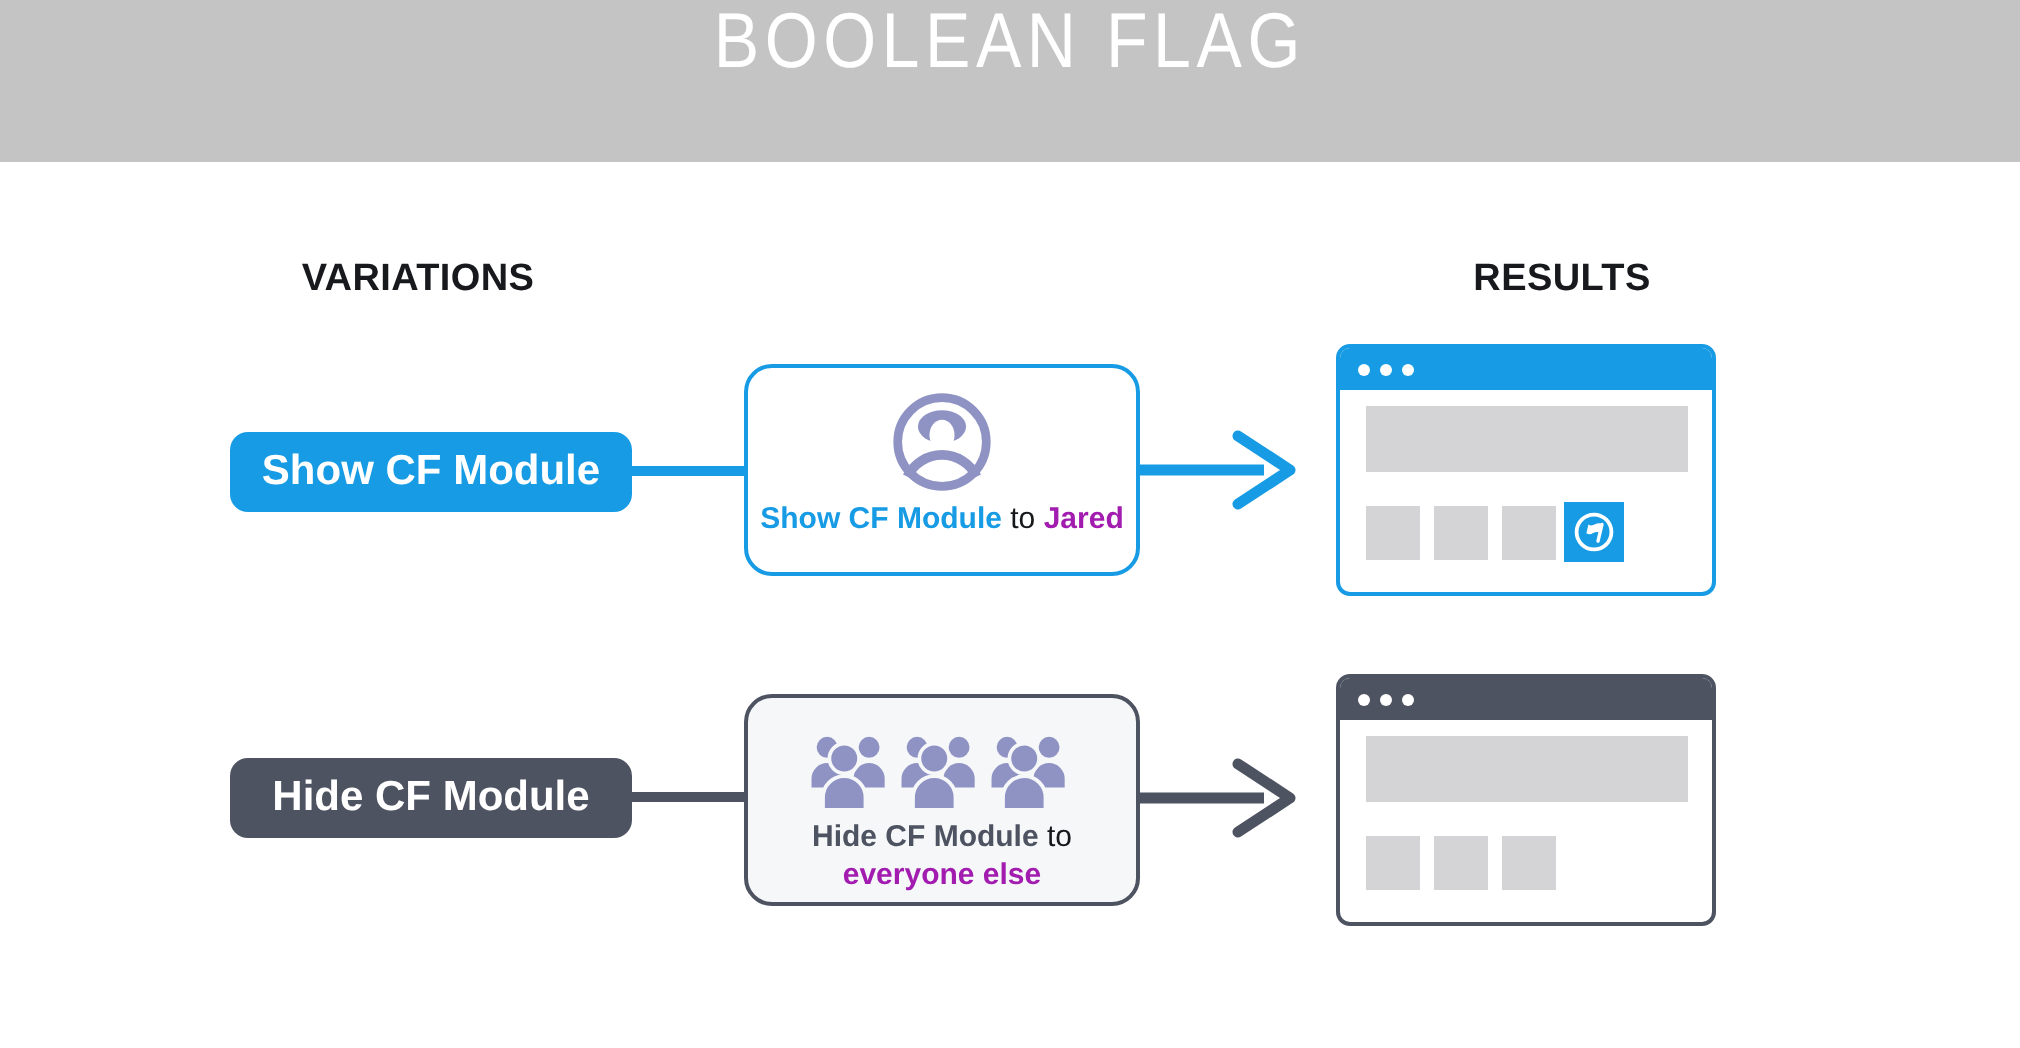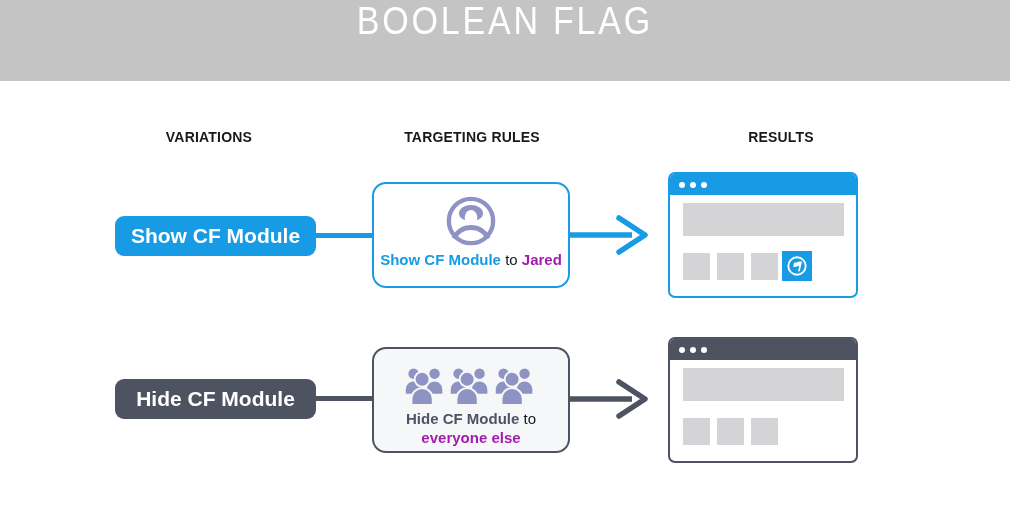--- a/index.html
+++ b/index.html
@@ -6,21 +6,21 @@
   body { background:#ffffff; font-family:"Liberation Sans", sans-serif; }
   .canvas { position:relative; width:1010px; height:524px; background:#ffffff; overflow:hidden; }
 
   
   .title-bar { position:absolute; left:0; top:0; width:1010px; height:81px; background:#c4c4c4;
                display:flex; align-items:flex-start; justify-content:center; }
   .title-bar .title { color:#ffffff; font-size:37px; font-weight:400; letter-spacing:3px;
                       transform:scale(0.92,1.05); white-space:nowrap; }
 
   
-  .col-label { position:absolute; top:129px; transform:translateX(-50%); font-size:14px; font-weight:700;
+  .col-label { position:absolute; top:129px; transform:translateX(-50%); font-size:19px; font-weight:700;
                color:#17191d; letter-spacing:0.2px; white-space:nowrap; }
   .col-variations { left:209px; }
   .col-targeting  { left:472px; }
   .col-results    { left:781px; }
 
   
   .variation-btn { position:absolute; left:115px; width:201px; height:40px; border-radius:9px;
                    display:flex; align-items:center; justify-content:center;
                    color:#ffffff; font-size:21px; font-weight:700; }
   .row1 .variation-btn { top:216px; background:#179be4; }
@@ -70,21 +70,20 @@
 </head>
 <body>
 
 <div class="canvas">
 
   <div class="title-bar">
     <div class="title">BOOLEAN FLAG</div>
   </div>
 
   <div class="col-label col-variations">VARIATIONS</div>
-  <div class="col-label col-targeting">TARGETING RULES</div>
   <div class="col-label col-results">RESULTS</div>
 
   <div class="row1">
     <div class="variation-btn">Show CF Module</div>
     <div class="connector"></div>
 
     <div class="rule-box">
       <svg class="rule-icon" width="52" height="52" viewBox="0 0 54 54">
         <circle cx="27" cy="27" r="23" fill="none" stroke="#8f93c4" stroke-width="4.5"></circle>
         <ellipse cx="27" cy="19" rx="12.5" ry="8.5" fill="#8f93c4"></ellipse>

